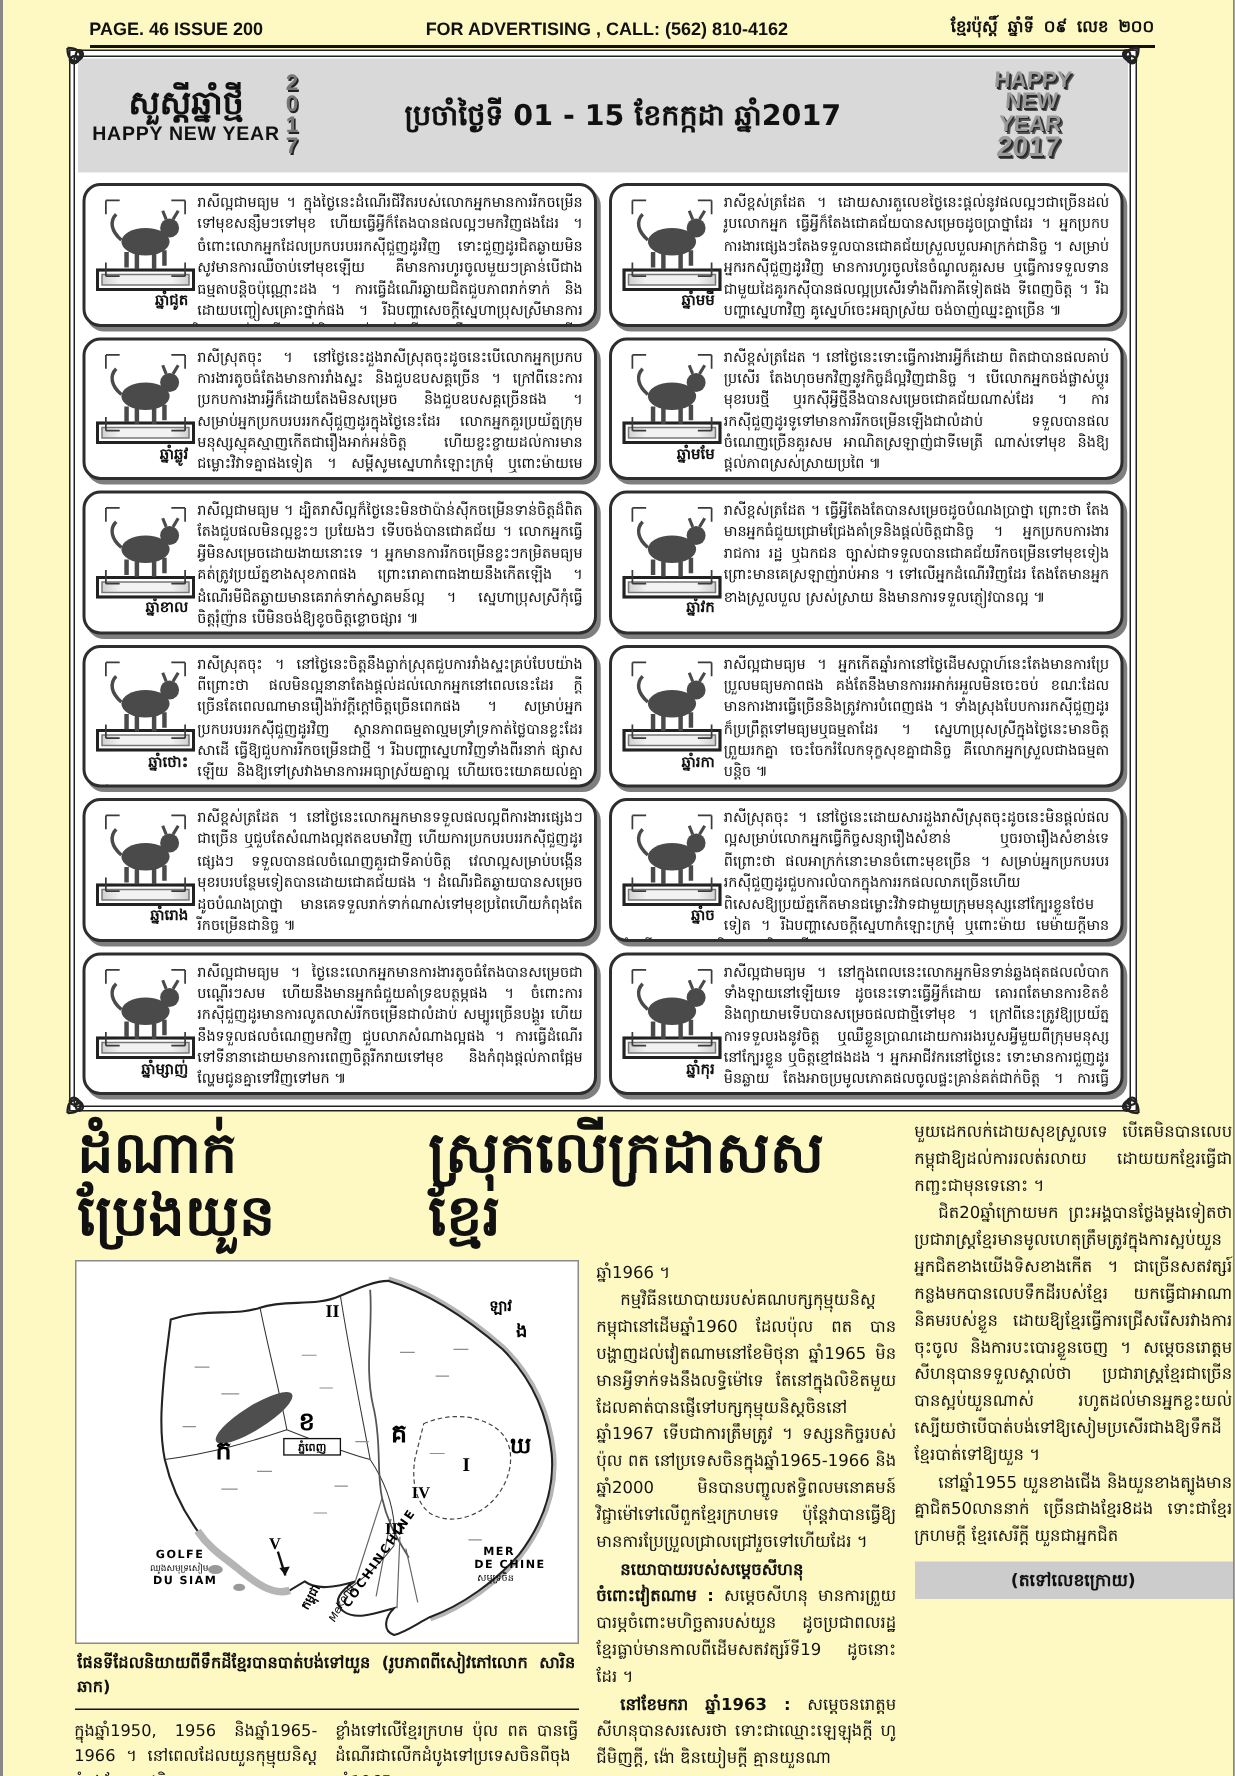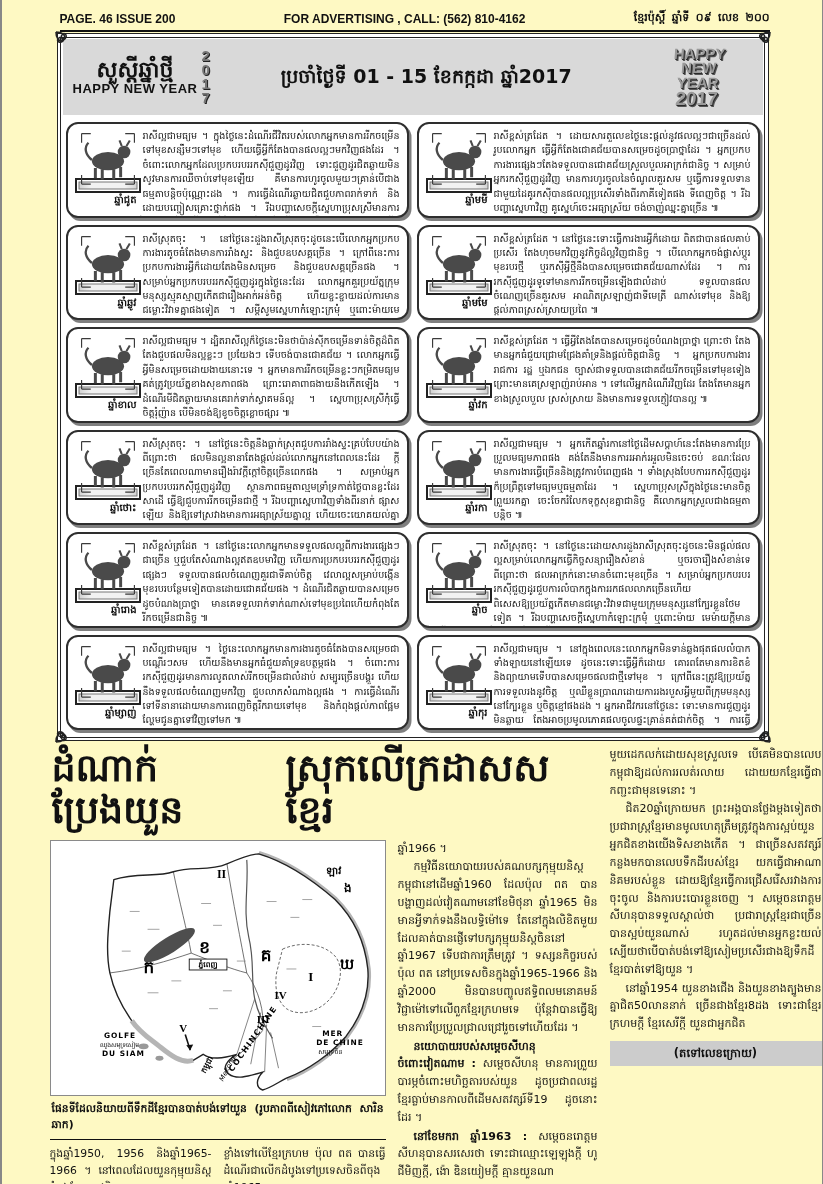--- a/index.html
+++ b/index.html
@@ -7,21 +7,21 @@
         font-family:"DejaVu Sans",sans-serif;color:#111;overflow:hidden;}
 
   
   .topbar{position:absolute;top:10px;left:58px;width:710px;display:flex;
           justify-content:space-between;align-items:flex-end;
           font:bold 12px "Liberation Sans",sans-serif;
           border-bottom:2.5px solid #111;padding-bottom:4px;}
   .topbar .kh{font-family:Liberation Mono, monospace;font-size:11px;}
 
   
-  .frame{position:absolute;top:33px;left:55px;width:712px;height:708px;
+  .frame{position:absolute;top:33px;left:44px;width:712px;height:708px;
          border:1.5px solid #222;box-sizing:border-box;background:#fff;}
   .frame::before{content:"";position:absolute;inset:2.5px;border:1px solid #222;pointer-events:none;}
   .corner{position:absolute;width:30px;height:30px;z-index:4;}
   .corner svg{width:100%;height:100%;}
   .c-tl{top:-4px;left:-4px;}
   .c-tr{top:-4px;right:-4px;transform:scaleX(-1);}
   .c-bl{bottom:-4px;left:-4px;transform:scaleY(-1);}
   .c-br{bottom:-4px;right:-4px;transform:scale(-1,-1);}
 
   .banner{position:absolute;top:5px;left:5px;right:5px;height:76px;background:#d9d9d9;
@@ -440,18 +440,18 @@
           <p>កម្មវិធីនយោបាយរបស់គណបក្សកុម្មុយនិស្តកម្ពុជានៅដើមឆ្នាំ1960 ដែលប៉ុល ពត បានបង្ហាញដល់វៀតណាមនៅខែមិថុនា ឆ្នាំ1965 មិនមានអ្វីទាក់ទងនឹងលទ្ធិម៉ៅទេ តែនៅក្នុងលិខិតមួយដែលគាត់បានផ្ញើទៅបក្សកុម្មុយនិស្តចិននៅឆ្នាំ1967 ទើបជាការត្រឹមត្រូវ ។ ទស្សនកិច្ចរបស់ប៉ុល ពត នៅប្រទេសចិនក្នុងឆ្នាំ1965-1966 និងឆ្នាំ2000 មិនបានបញ្ចូលឥទ្ធិពលមនោគមន៍វិជ្ជាម៉ៅទៅលើពួកខ្មែរក្រហមទេ ប៉ុន្តែវាបានធ្វើឱ្យមានការប្រែប្រួលជ្រាលជ្រៅរួចទៅហើយដែរ ។</p>
           <p><b>នយោបាយរបស់សម្ដេចសីហនុចំពោះវៀតណាម :</b> <span>សម្ដេចសីហនុ មានការព្រួយបារម្ភចំពោះមហិច្ឆតារបស់យួន ដូចប្រជាពលរដ្ឋខ្មែរធ្លាប់មានកាលពីដើមសតវត្សរ៍ទី19 ដូចនោះដែរ ។</span></p>
           <p><b>នៅខែមករា ឆ្នាំ1963 :</b> <span>សម្ដេចនរោត្ដម សីហនុបានសរសេរថា ទោះជាឈ្មោះឡេឡុងក្ដី ហូ ជីមិញក្ដី, ង៉ោ ឌិនយៀមក្ដី គ្មានយួនណា</span></p>
         </div>
       </div>
     </div>
 
     <div class="rightcol">
       <p class="noindent">មួយដេកលក់ដោយសុខស្រួលទេ បើគេមិនបានលេបកម្ពុជាឱ្យដល់ការរលត់រលាយ ដោយយកខ្មែរធ្វើជាកញ្ជះជាមុនទេនោះ ។</p>
       <p>ជិត20ឆ្នាំក្រោយមក ព្រះអង្គបានថ្លែងម្ដងទៀតថា ប្រជារាស្ត្រខ្មែរមានមូលហេតុត្រឹមត្រូវក្នុងការស្អប់យួន អ្នកជិតខាងយើងទិសខាងកើត ។ ជាច្រើនសតវត្សរ៍កន្លងមកបានលេបទឹកដីរបស់ខ្មែរ យកធ្វើជាអាណានិគមរបស់ខ្លួន ដោយឱ្យខ្មែរធ្វើការជ្រើសរើសរវាងការចុះចូល និងការបះបោរខ្លួនចេញ ។ សម្ដេចនរោត្ដម សីហនុបានទទួលស្គាល់ថា ប្រជារាស្ត្រខ្មែរជាច្រើនបានស្អប់យួនណាស់ រហូតដល់មានអ្នកខ្លះយល់ស្បើយថាបើបាត់បង់ទៅឱ្យសៀមប្រសើរជាងឱ្យទឹកដីខ្មែរបាត់ទៅឱ្យយួន ។</p>
-      <p>នៅឆ្នាំ1954 យួនខាងជើង និងយួនខាងត្បូងមានគ្នាជិត50លាននាក់ ច្រើនជាងខ្មែរ8ដង ទោះជាខ្មែរក្រហមក្ដី ខ្មែរសេរីក្ដី យួនជាអ្នកជិត</p>
+      <p>នៅឆ្នាំ1955 យួនខាងជើង និងយួនខាងត្បូងមានគ្នាជិត50លាននាក់ ច្រើនជាងខ្មែរ8ដង ទោះជាខ្មែរក្រហមក្ដី ខ្មែរសេរីក្ដី យួនជាអ្នកជិត</p>
       <div class="contbox">(តទៅលេខក្រោយ)</div>
     </div>
   </div>
 
 </div>
 
 </body></html>

